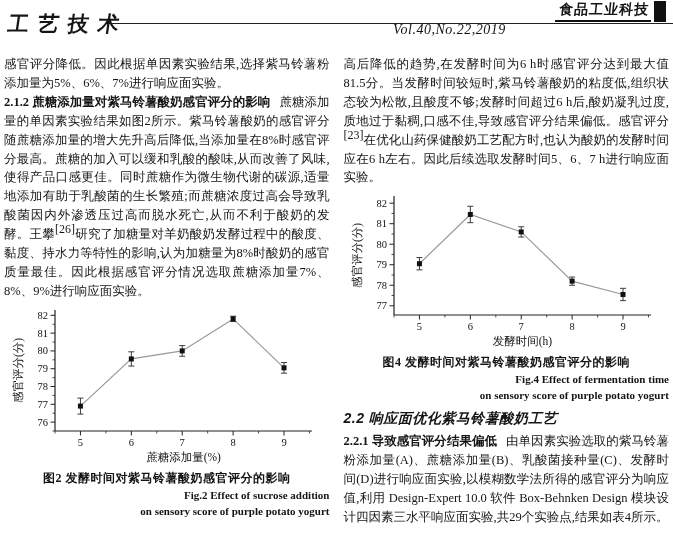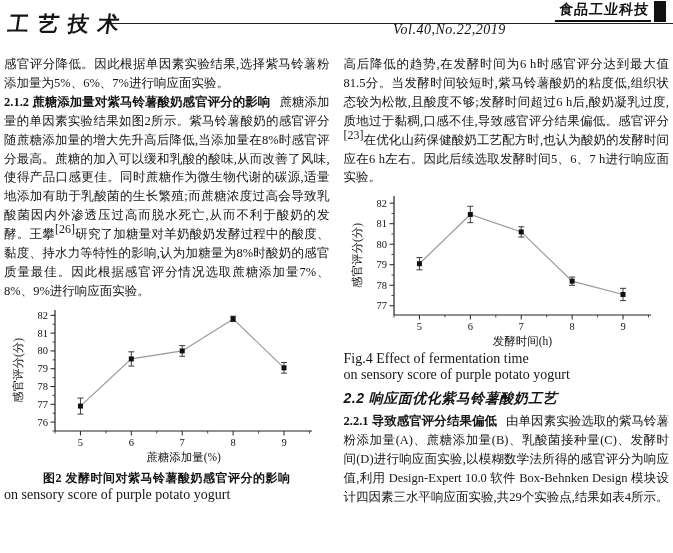--- a/index.html
+++ b/index.html
@@ -68,22 +68,22 @@
   
   figure { margin: 2px 0 0 0; text-align: center; }
   svg.chart { display: block; margin: 0 auto; }
   svg.chart text { font-family: "Liberation Serif", "DejaVu Serif", serif; }
   .cap-cn {
     font-weight: bold; font-size: 12px;
     text-align: center; margin-top: 3px;
     letter-spacing: 0.5px;
   }
   .cap-en {
-    font-weight: normal; font-size: 14px;
-    line-height: 16px; text-align: left;
+    font-weight: bold; font-size: 11px;
+    line-height: 16px; text-align: right;
   }
   
   .sec-head {
     font-family: "Liberation Sans", "DejaVu Sans", sans-serif;
     font-weight: bold; font-size: 14px;
     margin: 7px 0 4px 0;
     letter-spacing: 0.5px;
     font-style: italic;
   }
 </style>
@@ -168,20 +168,21 @@
             <rect x="221.6188118811881" y="13.39705882352942" width="5" height="5" fill="#111111"></rect>
             <line x1="275.009900990099" y1="70.1691176470588" x2="275.009900990099" y2="59.49264705882359" stroke="#3c3c3c" stroke-width="1"></line>
             <line x1="272.009900990099" y1="59.49264705882359" x2="278.009900990099" y2="59.49264705882359" stroke="#3c3c3c" stroke-width="1"></line>
             <line x1="272.009900990099" y1="70.1691176470588" x2="278.009900990099" y2="70.1691176470588" stroke="#3c3c3c" stroke-width="1"></line>
             <rect x="272.509900990099" y="62.3308823529412" width="5" height="5" fill="#111111"></rect>
             <text x="174.5" y="158" text-anchor="middle" font-size="11.5" fill="#111">蔗糖添加量(%)</text>
             <text x="13" y="67.5" text-anchor="middle" font-size="11.5" fill="#111" transform="rotate(-90 13 67.5)">感官评分(分)</text>
           </svg>
         <figcaption>
           <div class="cap-cn">图2  发酵时间对紫马铃薯酸奶感官评分的影响</div>
+          <div class="cap-en">Fig.2  Effect of sucrose addition</div>
           <div class="cap-en">on sensory score of purple potato yogurt</div>
         </figcaption>
       </figure>
     </section>
 
     <section class="col">
       <p class="body-text"><span>高后降低的趋势,在发酵时间为6 h时感官评分达到最大值81.5分。当发酵时间较短时,紫马铃薯酸奶的粘度低,组织状态较为松散,且酸度不够;发酵时间超过6 h后,酸奶凝乳过度,质地过于黏稠,口感不佳,导致感官评分结果偏低。感官评分</span><sup class="cite">[23]</sup><span>在优化山药保健酸奶工艺配方时,也认为酸奶的发酵时间应在6 h左右。因此后续选取发酵时间5、6、7 h进行响应面实验。</span></p>
 
       <figure>
         <svg class="chart" width="316" height="162">
@@ -238,20 +239,21 @@
             <line x1="221.1188118811881" y1="96.24999999999993" x2="227.1188118811881" y2="96.24999999999993" stroke="#3c3c3c" stroke-width="1"></line>
             <rect x="221.6188118811881" y="89.6465517241378" width="5" height="5" fill="#111111"></rect>
             <line x1="275.009900990099" y1="111.63793103448269" x2="275.009900990099" y2="99.3275862068966" stroke="#3c3c3c" stroke-width="1"></line>
             <line x1="272.009900990099" y1="99.3275862068966" x2="278.009900990099" y2="99.3275862068966" stroke="#3c3c3c" stroke-width="1"></line>
             <line x1="272.009900990099" y1="111.63793103448269" x2="278.009900990099" y2="111.63793103448269" stroke="#3c3c3c" stroke-width="1"></line>
             <rect x="272.509900990099" y="102.98275862068965" width="5" height="5" fill="#111111"></rect>
             <text x="174.5" y="156" text-anchor="middle" font-size="11.5" fill="#111">发酵时间(h)</text>
             <text x="13" y="66.5" text-anchor="middle" font-size="11.5" fill="#111" transform="rotate(-90 13 66.5)">感官评分(分)</text>
           </svg>
         <figcaption>
+          <div class="cap-cn">图4  发酵时间对紫马铃薯酸奶感官评分的影响</div>
           <div class="cap-en">Fig.4  Effect of fermentation time</div>
           <div class="cap-en">on sensory score of purple potato yogurt</div>
         </figcaption>
       </figure>
 
       <h2 class="sec-head">2.2  响应面优化紫马铃薯酸奶工艺</h2>
       <p class="body-text"><span class="inline-head">2.2.1  导致感官评分结果偏低</span><span>由单因素实验选取的紫马铃薯粉添加量(A)、蔗糖添加量(B)、乳酸菌接种量(C)、发酵时间(D)进行响应面实验,以模糊数学法所得的感官评分为响应值,利用 Design-Expert 10.0 软件 Box-Behnken Design 模块设计四因素三水平响应面实验,共29个实验点,结果如表4所示。</span></p>
     </section>
 
   </main>

